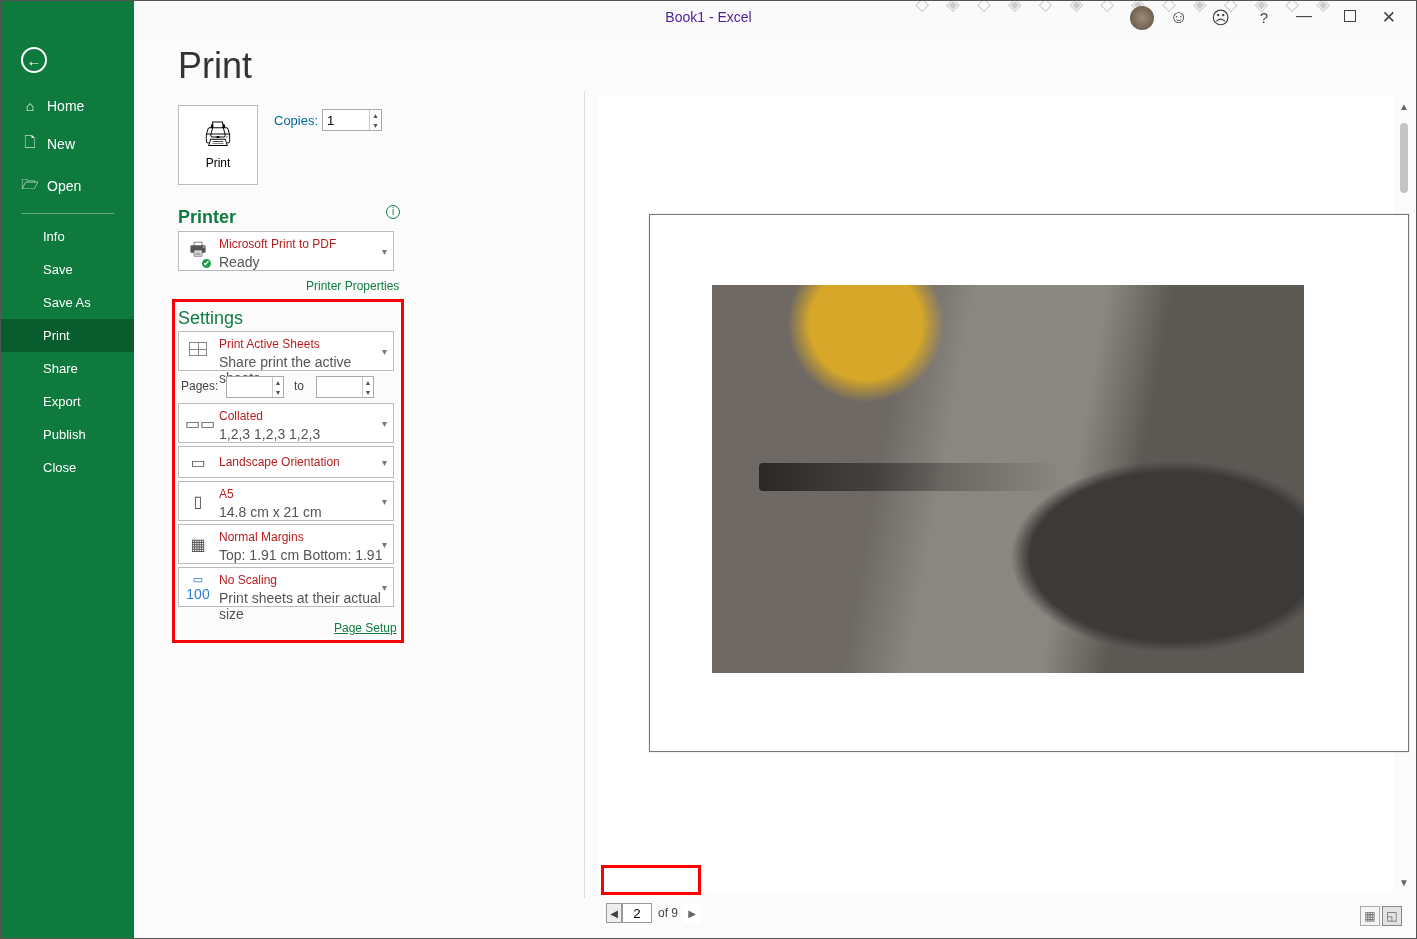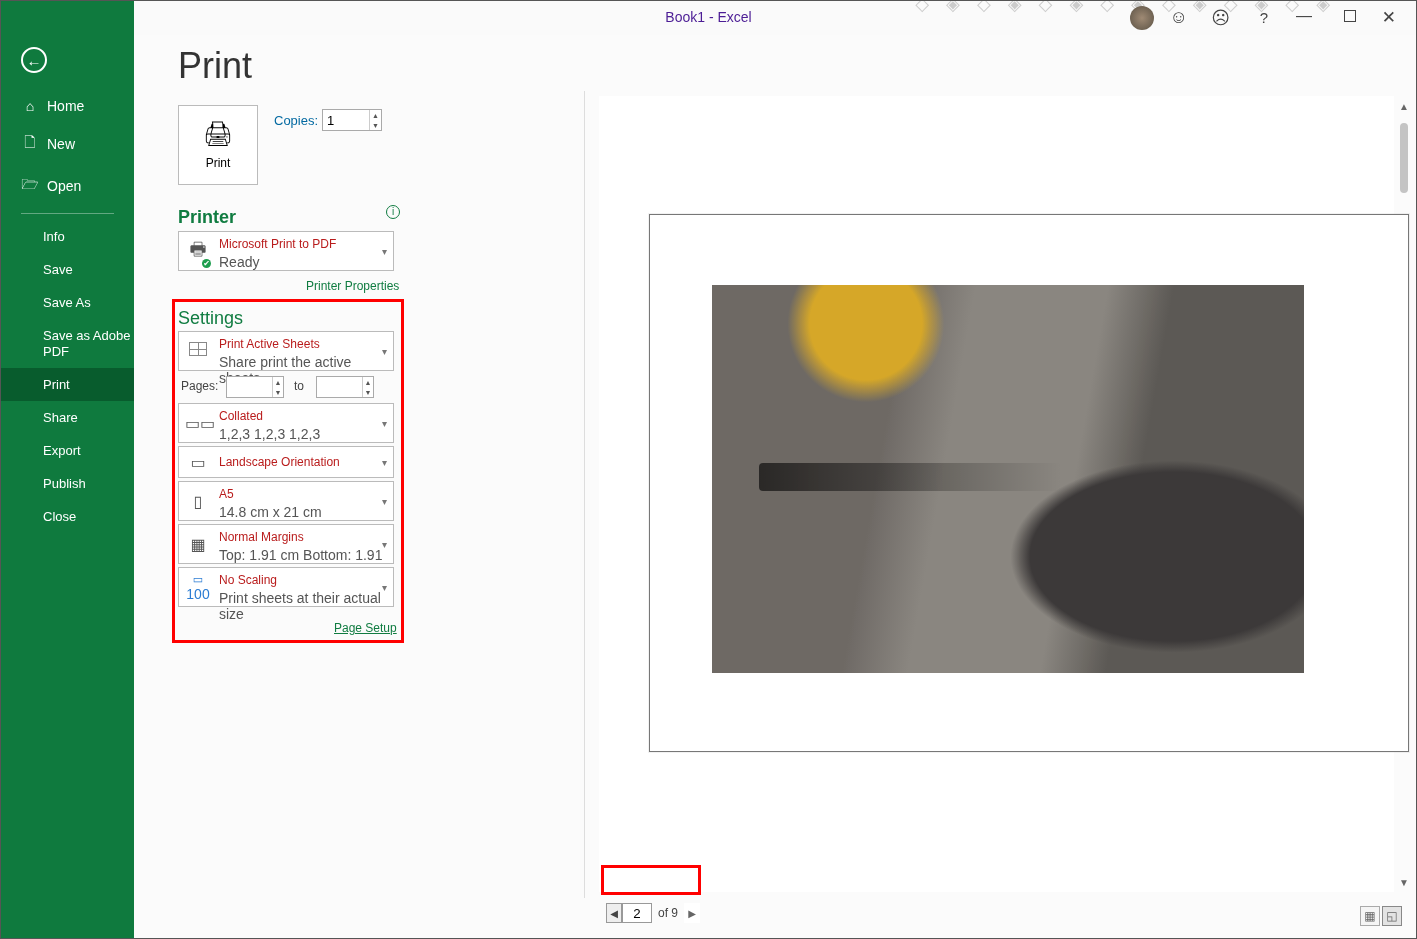--- a/index.html
+++ b/index.html
@@ -159,23 +159,20 @@
       </li>
     <div class="divider"></div>
     <li class="sub">
         <span>Info</span>
       </li>
     <li class="sub">
         <span>Save</span>
       </li>
     <li class="sub">
         <span>Save As</span>
-      </li>
-    <li class="sub" style="line-height:1.2">
-        <span>Save as Adobe PDF</span>
       </li>
     <li class="sub selected">
         <span>Print</span>
       </li>
     <li class="sub">
         <span>Share</span>
       </li>
     <li class="sub">
         <span>Export</span>
       </li>

